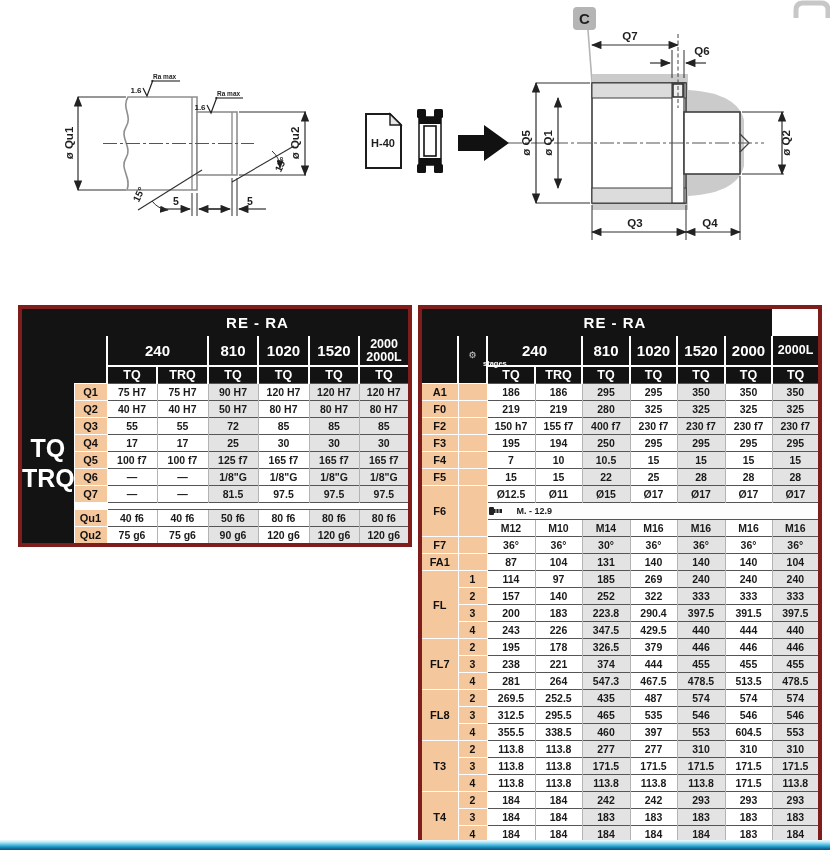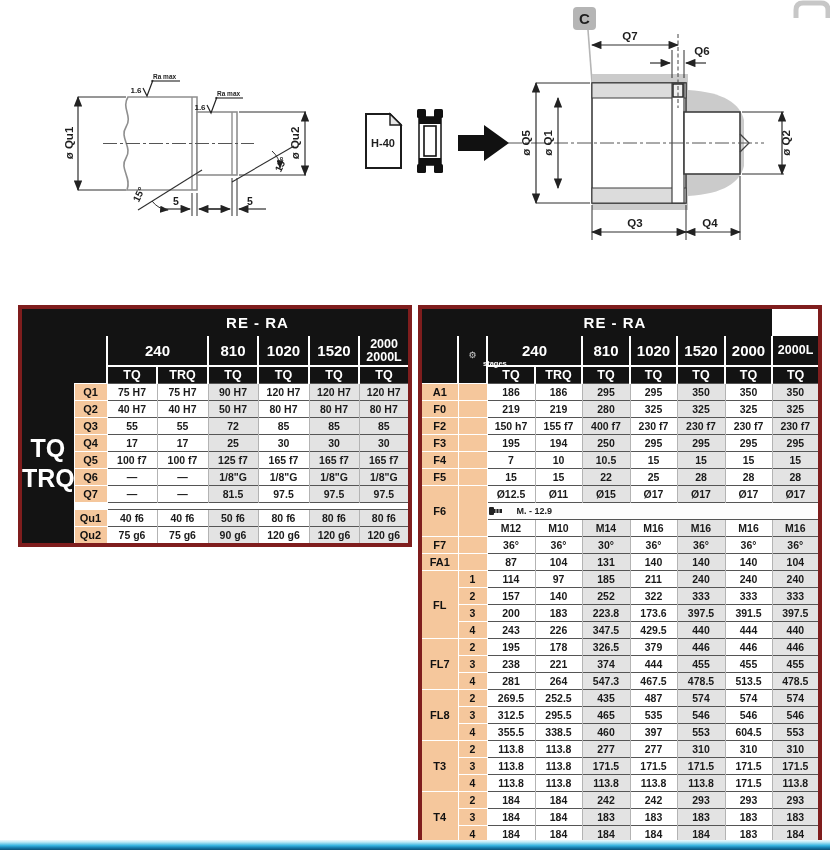--- a/index.html
+++ b/index.html
@@ -467,41 +467,41 @@
           <td class="val shade">140</td>
           <td class="val">140</td>
           <td class="val shade">104</td>
         </tr>
         <tr>
           <td class="lbl" rowspan="4">FL</td>
           <td class="stage">1</td>
           <td class="val">114</td>
           <td class="val">97</td>
           <td class="val shade">185</td>
-          <td class="val">211</td>
+          <td class="val">269</td>
           <td class="val shade">240</td>
           <td class="val">240</td>
           <td class="val shade">240</td>
         </tr>
         <tr>
           <td class="stage">2</td>
           <td class="val">157</td>
           <td class="val">140</td>
           <td class="val shade">252</td>
           <td class="val">322</td>
           <td class="val shade">333</td>
           <td class="val">333</td>
           <td class="val shade">333</td>
         </tr>
         <tr>
           <td class="stage">3</td>
           <td class="val">200</td>
           <td class="val">183</td>
           <td class="val shade">223.8</td>
-          <td class="val">173.6</td>
+          <td class="val">290.4</td>
           <td class="val shade">397.5</td>
           <td class="val">391.5</td>
           <td class="val shade">397.5</td>
         </tr>
         <tr>
           <td class="stage">4</td>
           <td class="val">243</td>
           <td class="val">226</td>
           <td class="val shade">347.5</td>
           <td class="val">429.5</td>

